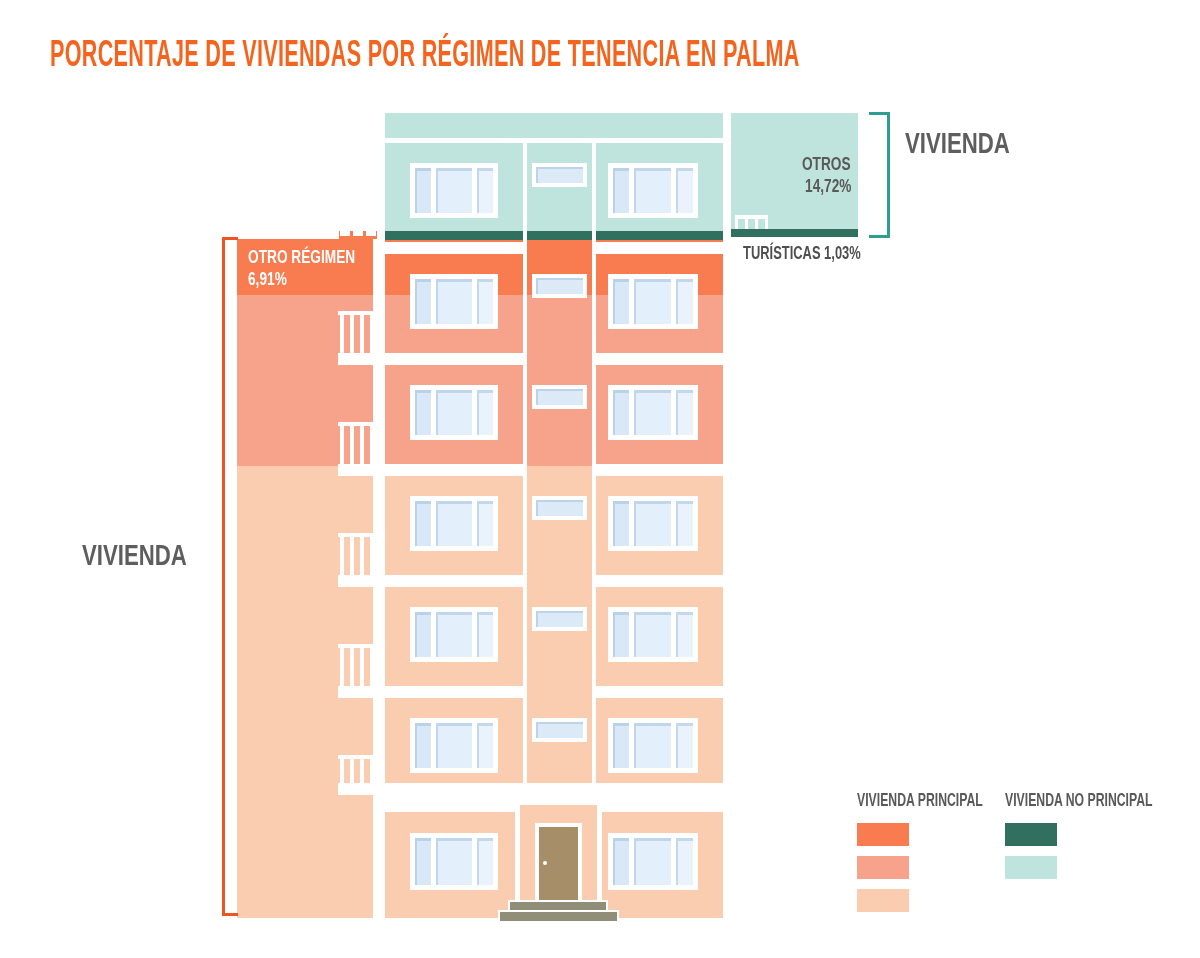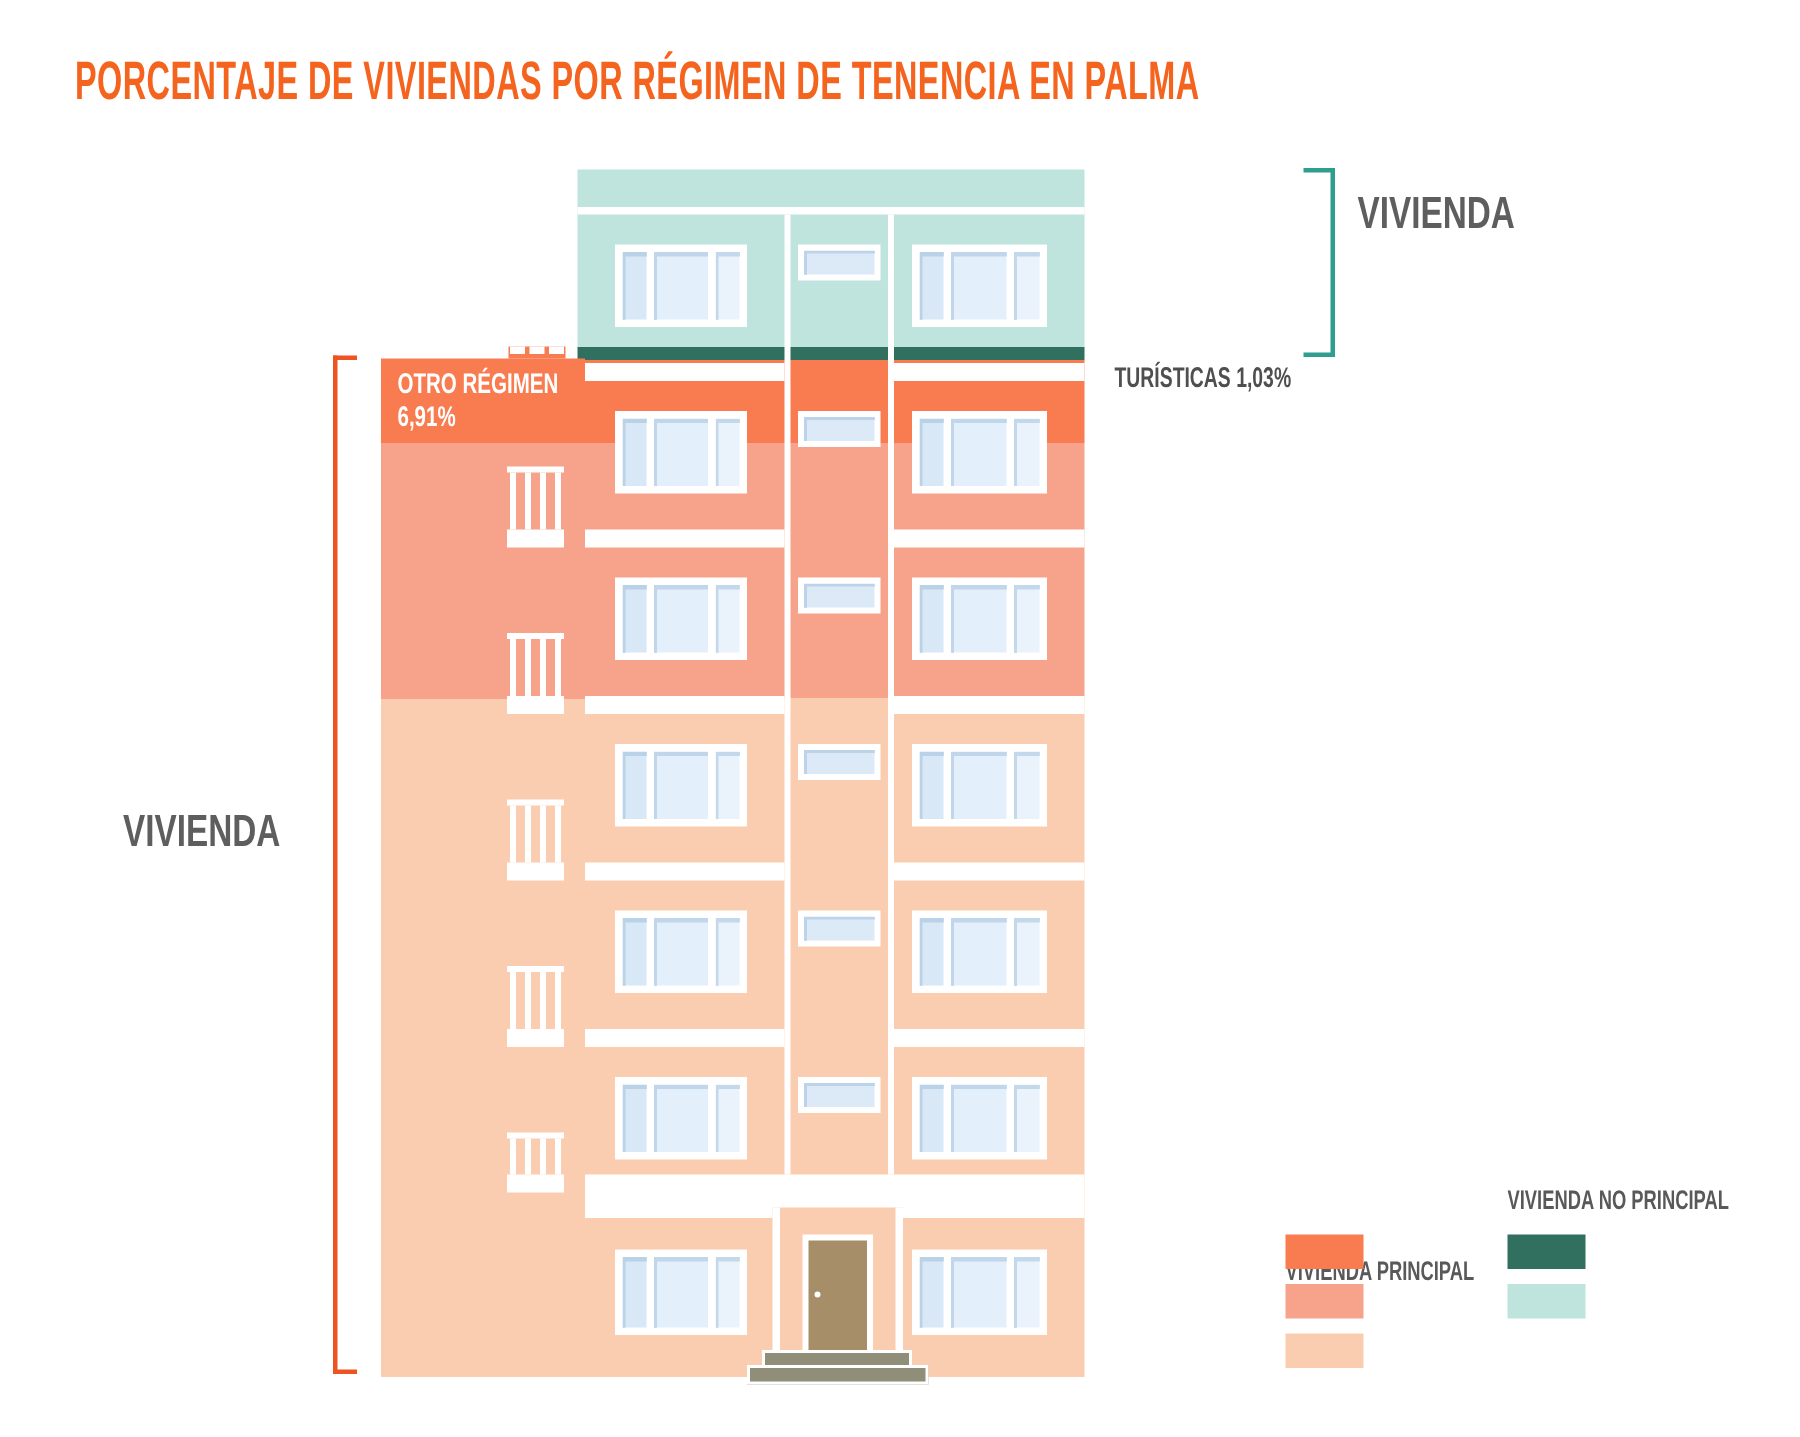--- a/index.html
+++ b/index.html
@@ -20,21 +20,21 @@
       var(--orange-dark,#F87C50) 15.75% 22.66%,
       var(--salmon,#F7A38B) 22.66% 43.79%,
       var(--peach,#FBCDB0) 43.79% 100%);}
   .white{background:#fff;}
 
   
   .zone-block{left:237px;top:239px;width:136px;height:679px;
     background:linear-gradient(to bottom,
       var(--orange-dark,#F87C50) 0 8.3%,
       var(--salmon,#F7A38B) 8.3% 33.4%,
-      var(--peach,#FBCDB0) 33.4% 100%);margin-left:17px;}
+      var(--peach,#FBCDB0) 33.4% 100%);}
   .seg-label{position:absolute;left:11px;color:#fff;font-size:19px;font-weight:700;line-height:22px;}
   .seg-label div{height:22px;}
 
   
   .otros-box{left:731px;top:113px;width:127px;height:124px;
     background:linear-gradient(to bottom,
       var(--teal-light,#BFE3DD) 0 93.4%,
       var(--teal-dark,#31705F) 93.4% 100%);}
   .otros-text{position:absolute;right:7px;top:40px;text-align:right;
     color:var(--text-gray,#595959);font-size:19px;font-weight:700;line-height:22px;}
@@ -206,39 +206,53 @@
       <div><span class="cond">6,91%</span></div>
     </div>
   </div>
 
   <div class="abs" style="left:339px;top:231px;width:38px;height:8px;background:var(--orange-dark,#F87C50);">
     <div class="rail-bar" style="left:1px;top:0;width:10px;height:5px;"></div>
     <div class="rail-bar" style="left:14px;top:0;width:10px;height:5px;"></div>
     <div class="rail-bar" style="left:27px;top:0;width:10px;height:5px;"></div>
   </div>
 
+  <div class="abs otros-box">
+    <div class="otros-text">
+      <div><span class="cond-r">OTROS</span></div>
+      <div><span class="cond-r">14,72%</span></div>
+    </div>
+
+    <div>
+      <div class="rail-bar" style="left:4px;top:102px;width:33px;height:4px;"></div>
+      <div class="rail-bar" style="left:4px;top:106px;width:3px;height:10px;"></div>
+      <div class="rail-bar" style="left:14px;top:106px;width:3px;height:10px;"></div>
+      <div class="rail-bar" style="left:24px;top:106px;width:3px;height:10px;"></div>
+      <div class="rail-bar" style="left:34px;top:106px;width:3px;height:10px;"></div>
+    </div>
+  </div>
 
   <div class="abs turisticas">
     <span class="cond" style="--sx:.68">
       <span>TURÍSTICAS</span>
       <span>1,03%</span>
     </span>
   </div>
 
   <div class="abs bracket-left"></div>
   <div class="abs bracket-right"></div>
 
   <div class="abs heading h-principal">
     <div><span class="cond">VIVIENDA</span></div>
   </div>
   <div class="abs heading h-noprincipal">
     <div><span class="cond">VIVIENDA</span></div>
   </div>
 
-  <div class="abs legend-label" style="left:857px;top:790px;margin-top:47px;">
+  <div class="abs legend-label" style="left:857px;top:790px;">
     <span class="cond">VIVIENDA PRINCIPAL</span>
   </div>
   <div class="abs legend-label" style="left:1005px;top:790px;">
     <span class="cond">VIVIENDA NO PRINCIPAL</span>
   </div>
   <div class="abs swatch" style="left:857px;top:823px;background:var(--orange-dark,#F87C50);"></div>
   <div class="abs swatch" style="left:857px;top:856px;background:var(--salmon,#F7A38B);"></div>
   <div class="abs swatch" style="left:857px;top:889px;background:var(--peach,#FBCDB0);"></div>
   <div class="abs swatch" style="left:1005px;top:823px;background:var(--teal-dark,#31705F);"></div>
   <div class="abs swatch" style="left:1005px;top:856px;background:var(--teal-light,#BFE3DD);"></div>

